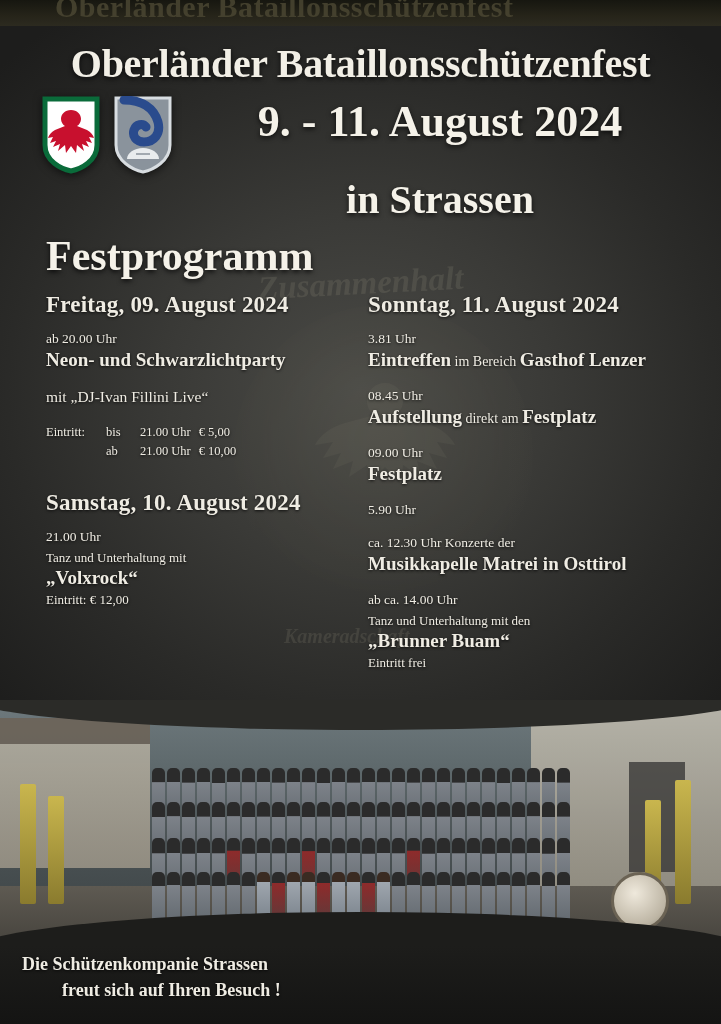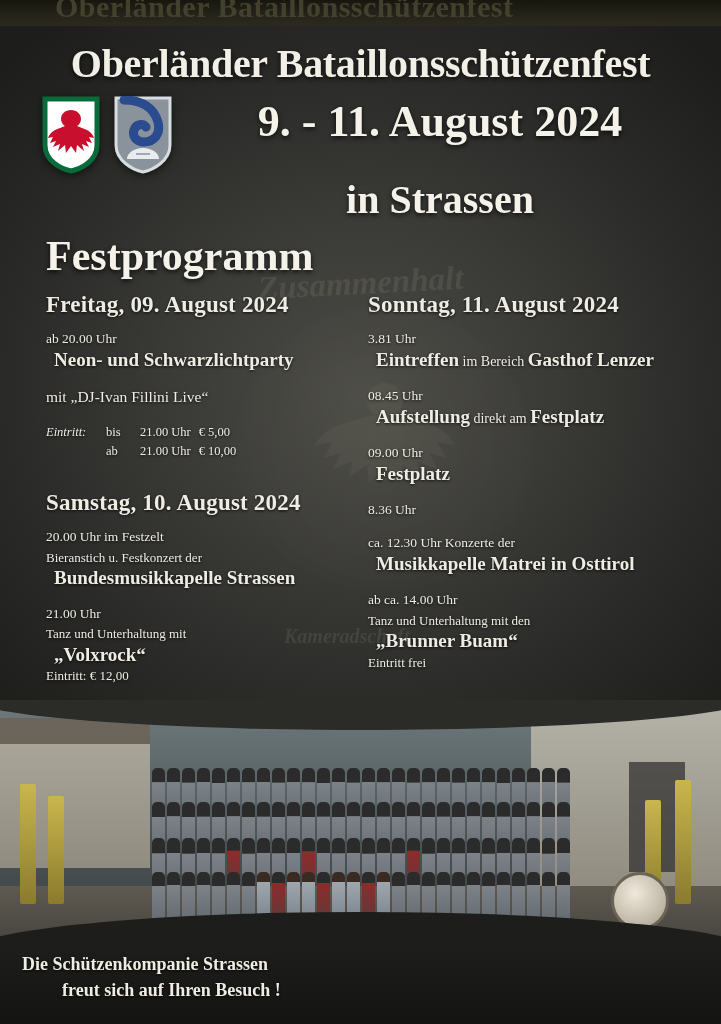--- a/index.html
+++ b/index.html
@@ -140,36 +140,35 @@
   .block { margin-bottom: 15px; }
   .time {
     font-size: 13.5px;
     line-height: 1.35;
     margin-bottom: 1px;
   }
   .big {
     font-size: 19px;
     font-weight: bold;
     line-height: 1.2;
-    margin-left: 8px;
   }
   .big .small {
     font-size: 14px;
     font-weight: normal;
   }
   .mid {
     font-size: 15.5px;
     line-height: 1.35;
   }
   .small-line {
     font-size: 13px;
     line-height: 1.5;
   }
   .price-row { display: flex; gap: 8px; font-size: 12.5px; line-height: 1.5; }
-  .price-row .lbl { width: 52px; font-style: italic; }
+  .price-row .lbl { width: 52px; }
   .price-row .per { width: 26px; }
 
   
   .photo-band {
     position: absolute;
     left: 0; top: 700px;
     width: 721px; height: 246px;
     overflow: hidden;
   }
   .photo-bg {
@@ -319,25 +318,20 @@
         <span class="per">ab</span>
         <span>21.00 Uhr</span>
         <span>€ 10,00</span>
       </div>
     </div>
 
 
     <div class="day-head spaced">Samstag, 10. August 2024</div>
 
 
-    <div class="block">
-      <div class="time">20.00 Uhr im Festzelt</div>
-      <div class="small-line">Bieranstich u. Festkonzert der</div>
-      <div class="big">Bundesmusikkapelle Strassen</div>
-    </div>
 
     <div class="block">
       <div class="time">21.00 Uhr</div>
       <div class="small-line">Tanz und Unterhaltung mit</div>
       <div class="big">„Volxrock“</div>
       <div class="small-line">Eintritt: € 12,00</div>
     </div>
   </div>
 
   <div class="col right">
@@ -357,21 +351,21 @@
         <span>Aufstellung</span><span class="small"> direkt am </span><span>Festplatz</span>
       </div>
     </div>
 
     <div class="block">
       <div class="time">09.00 Uhr</div>
       <div class="big">Festplatz</div>
     </div>
 
     <div class="block">
-      <div class="time">8.36 Uhr</div>
+      <div class="time">5.90 Uhr</div>
     </div>
 
 
     <div class="block">
       <div class="time">ca. 12.30 Uhr Konzerte der</div>
       <div class="big">Musikkapelle Matrei in Osttirol</div>
     </div>
 
     <div class="block">
       <div class="time">ab ca. 14.00 Uhr</div>

